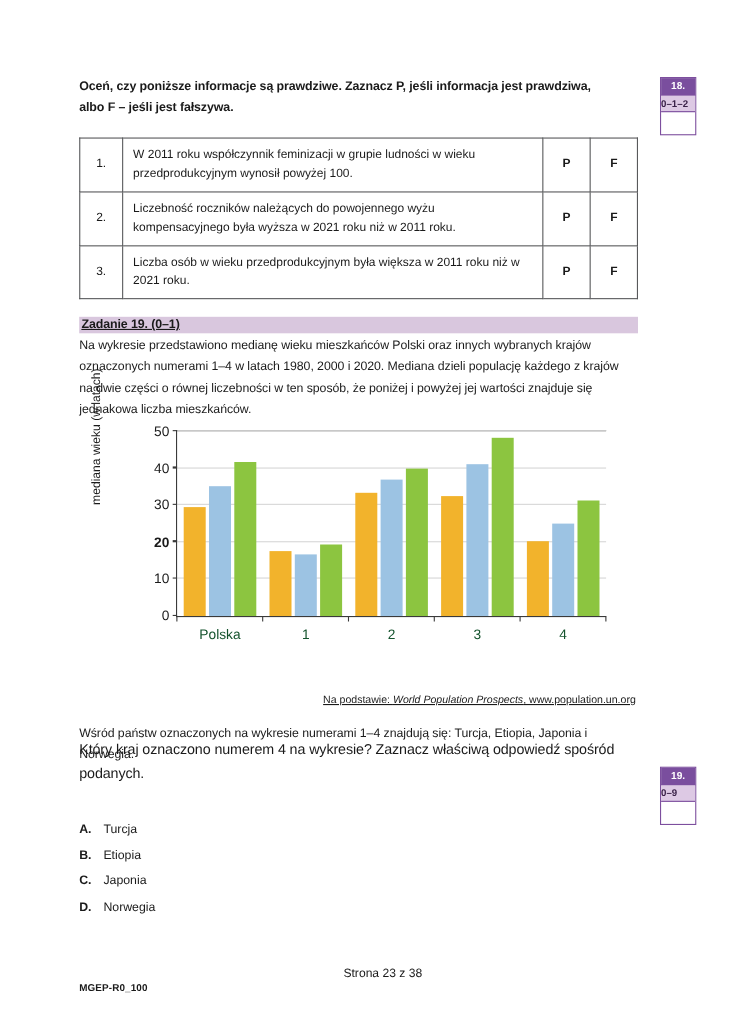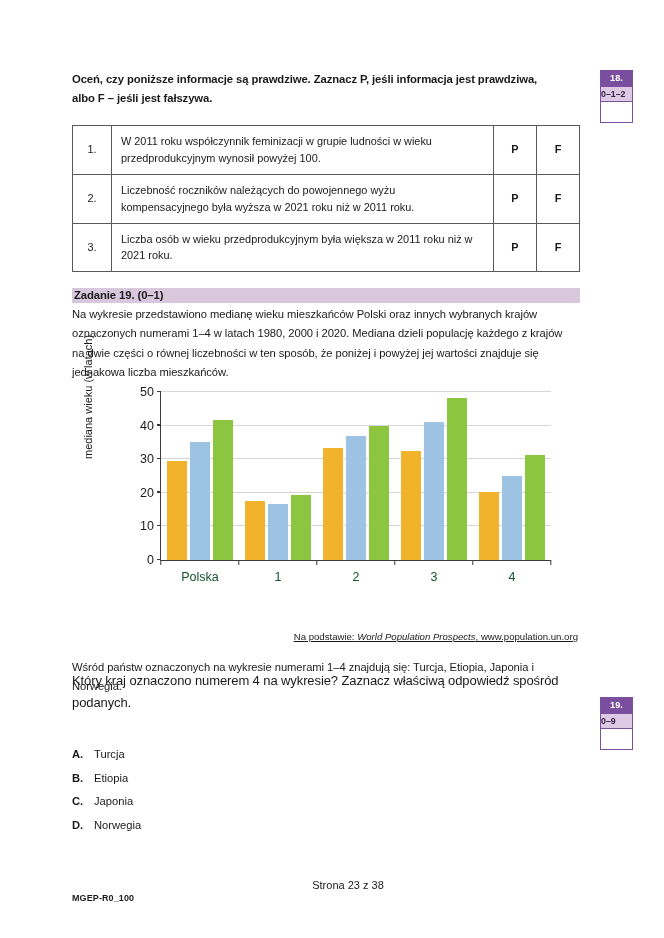--- a/index.html
+++ b/index.html
@@ -75,20 +75,21 @@
     position: absolute;
     top: 288px;
     left: 0;
     width: 508px;
     background: #d9c7de;
     font-size: 11.3px;
     font-weight: bold;
     padding: 1px 2px 2px 2px;
     box-sizing: border-box;
     letter-spacing: -0.1px;
+    text-decoration: underline;
   }
   .task-body {
     position: absolute;
     top: 305px;
     left: 0;
     width: 492px;
     font-size: 11.2px;
     line-height: 1.72;
     letter-spacing: -0.05px;
   }
@@ -338,21 +339,21 @@
     <div class="chart-wrap">
       <div class="y-axis-title">mediana wieku (w latach)</div>
       <div class="plot">
         <div id="gridlines">
             <div class="ytick-label" style="bottom: 0%; position: absolute; transform: translateY(50%);">0</div>
             <div class="ytick-mark" style="position: absolute; bottom: 0%;"></div>
             <div class="gridline" style="bottom: 20%;"></div>
             <div class="ytick-label" style="bottom: 20%; position: absolute; transform: translateY(50%);">10</div>
             <div class="ytick-mark" style="position: absolute; bottom: 20%;"></div>
             <div class="gridline" style="bottom: 40%;"></div>
-            <div class="ytick-label" style="bottom: 40%; position: absolute; transform: translateY(50%);">20</div>
+            <div class="ytick-label" style="bottom: 40%; position: absolute; transform: translateY(50%); font-weight: bold;">20</div>
             <div class="ytick-mark" style="position: absolute; bottom: 40%;"></div>
             <div class="gridline" style="bottom: 60%;"></div>
             <div class="ytick-label" style="bottom: 60%; position: absolute; transform: translateY(50%);">30</div>
             <div class="ytick-mark" style="position: absolute; bottom: 60%;"></div>
             <div class="gridline" style="bottom: 80%;"></div>
             <div class="ytick-label" style="bottom: 80%; position: absolute; transform: translateY(50%);">40</div>
             <div class="ytick-mark" style="position: absolute; bottom: 80%;"></div>
             <div class="gridline" style="bottom: 100%;"></div>
             <div class="ytick-label" style="bottom: 100%; position: absolute; transform: translateY(50%);">50</div>
             <div class="ytick-mark" style="position: absolute; bottom: 100%;"></div>

